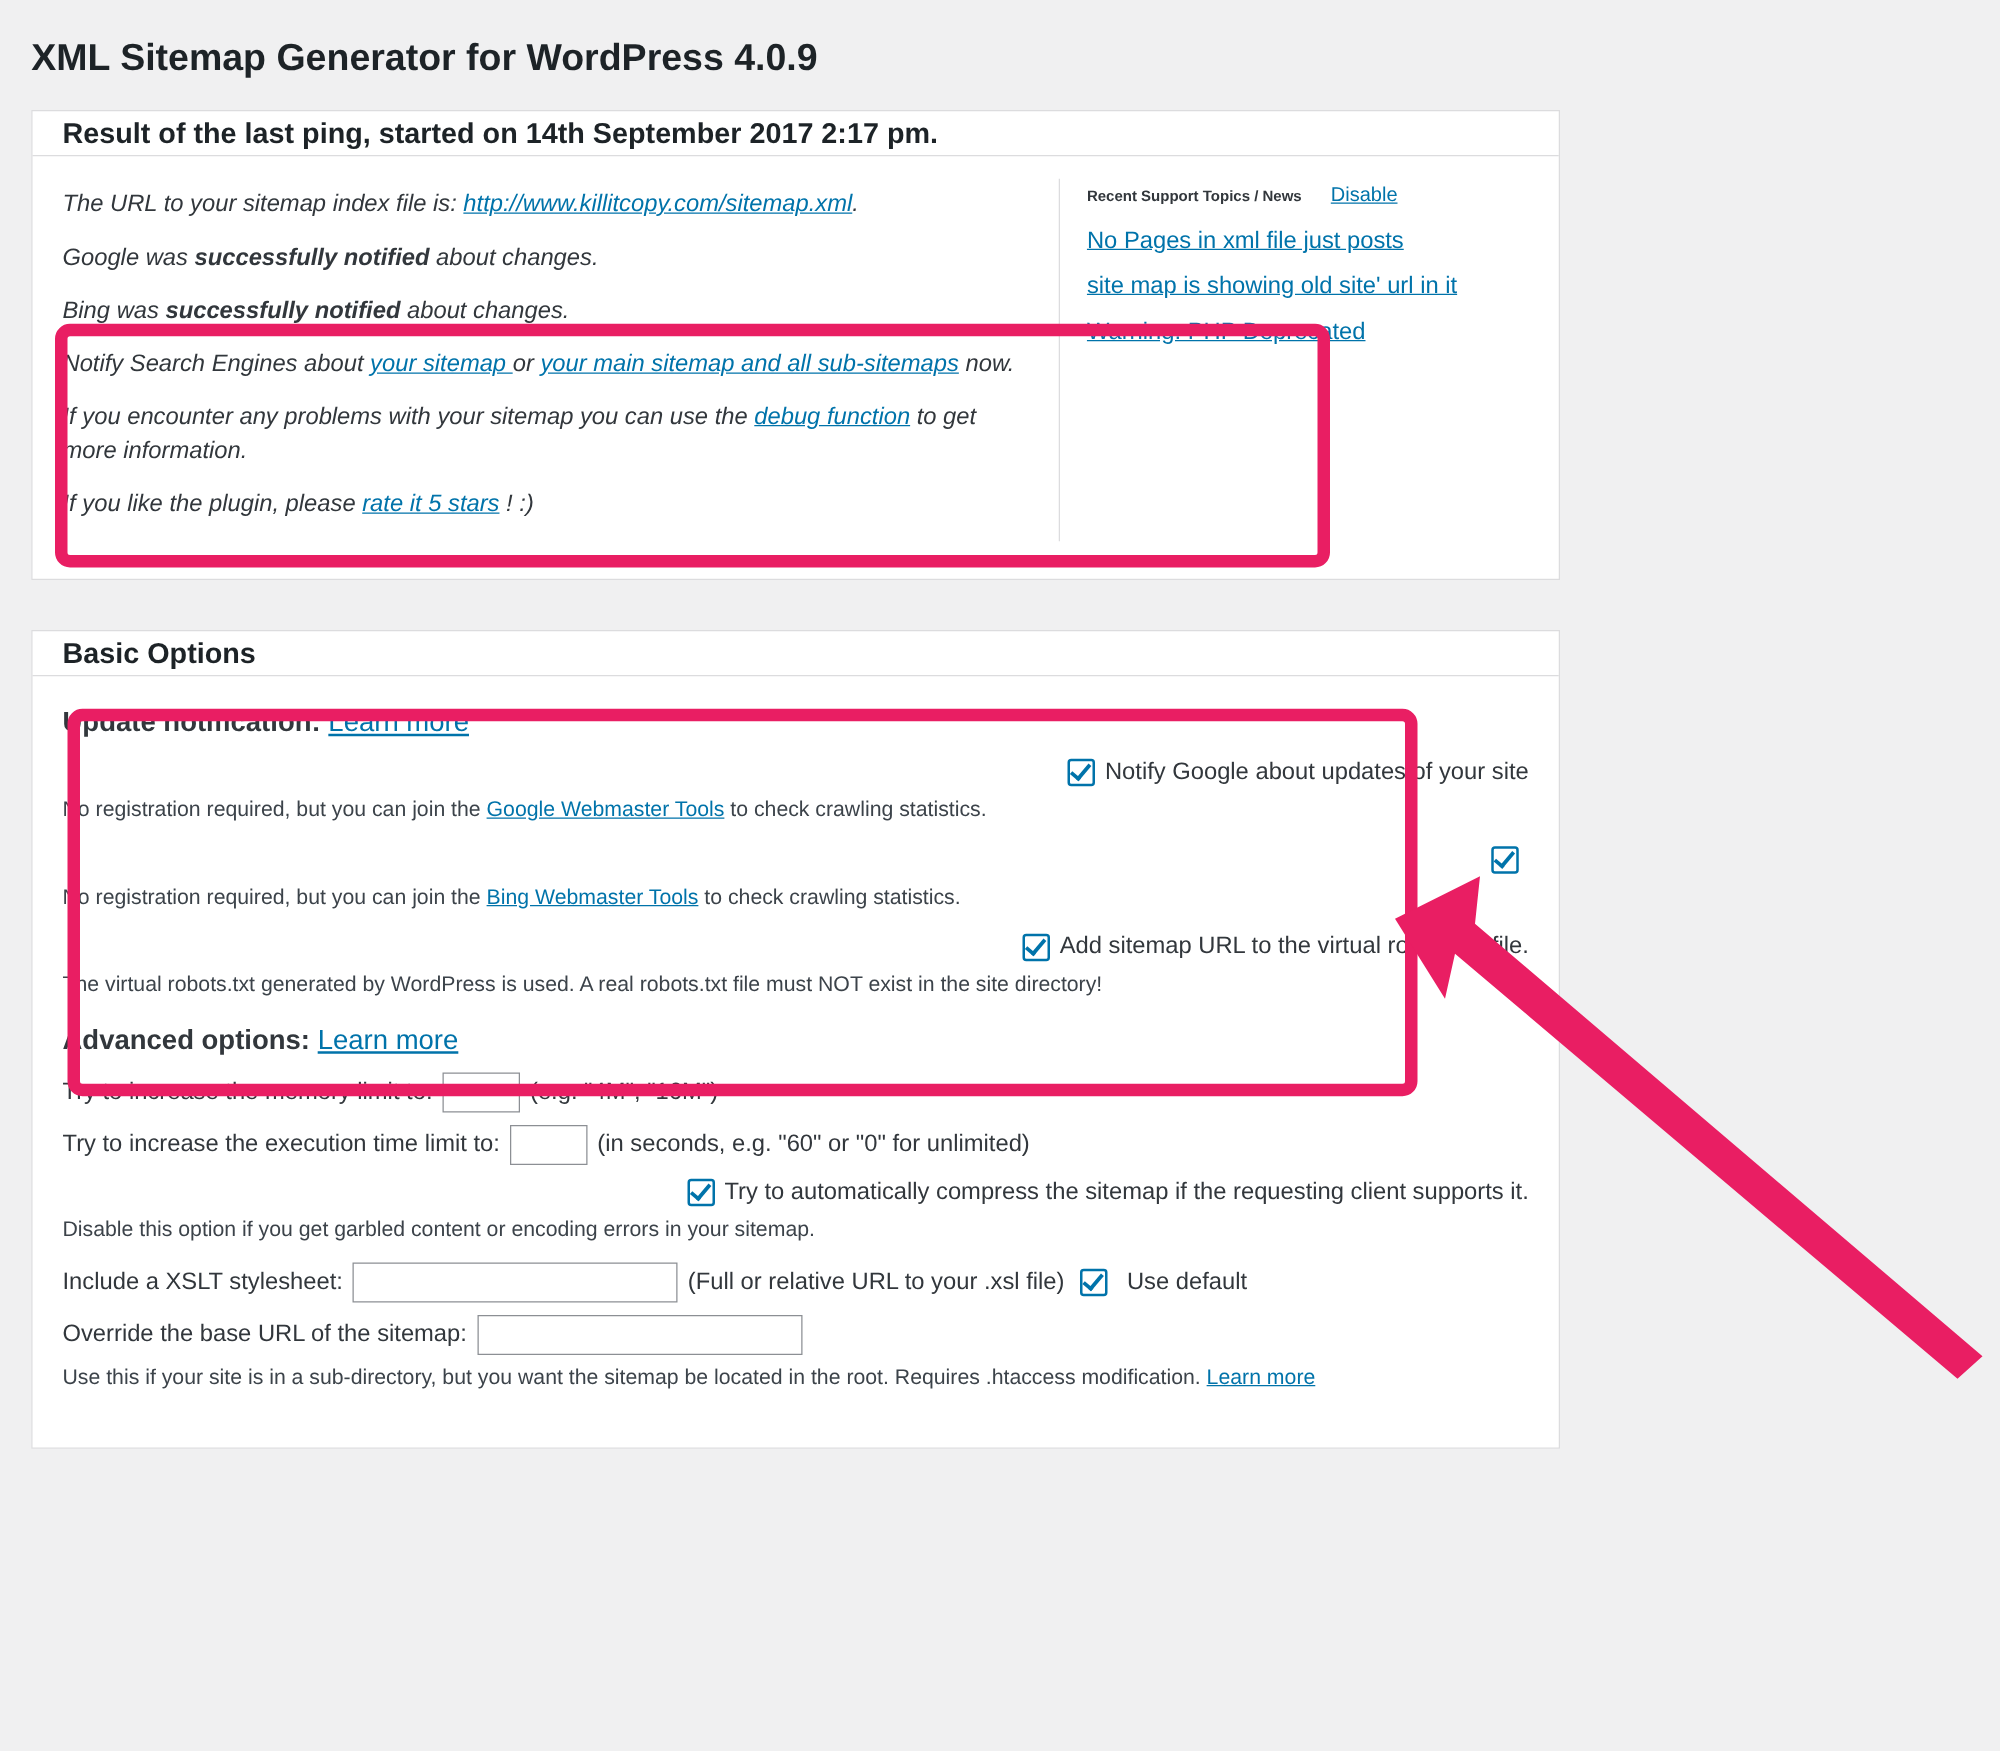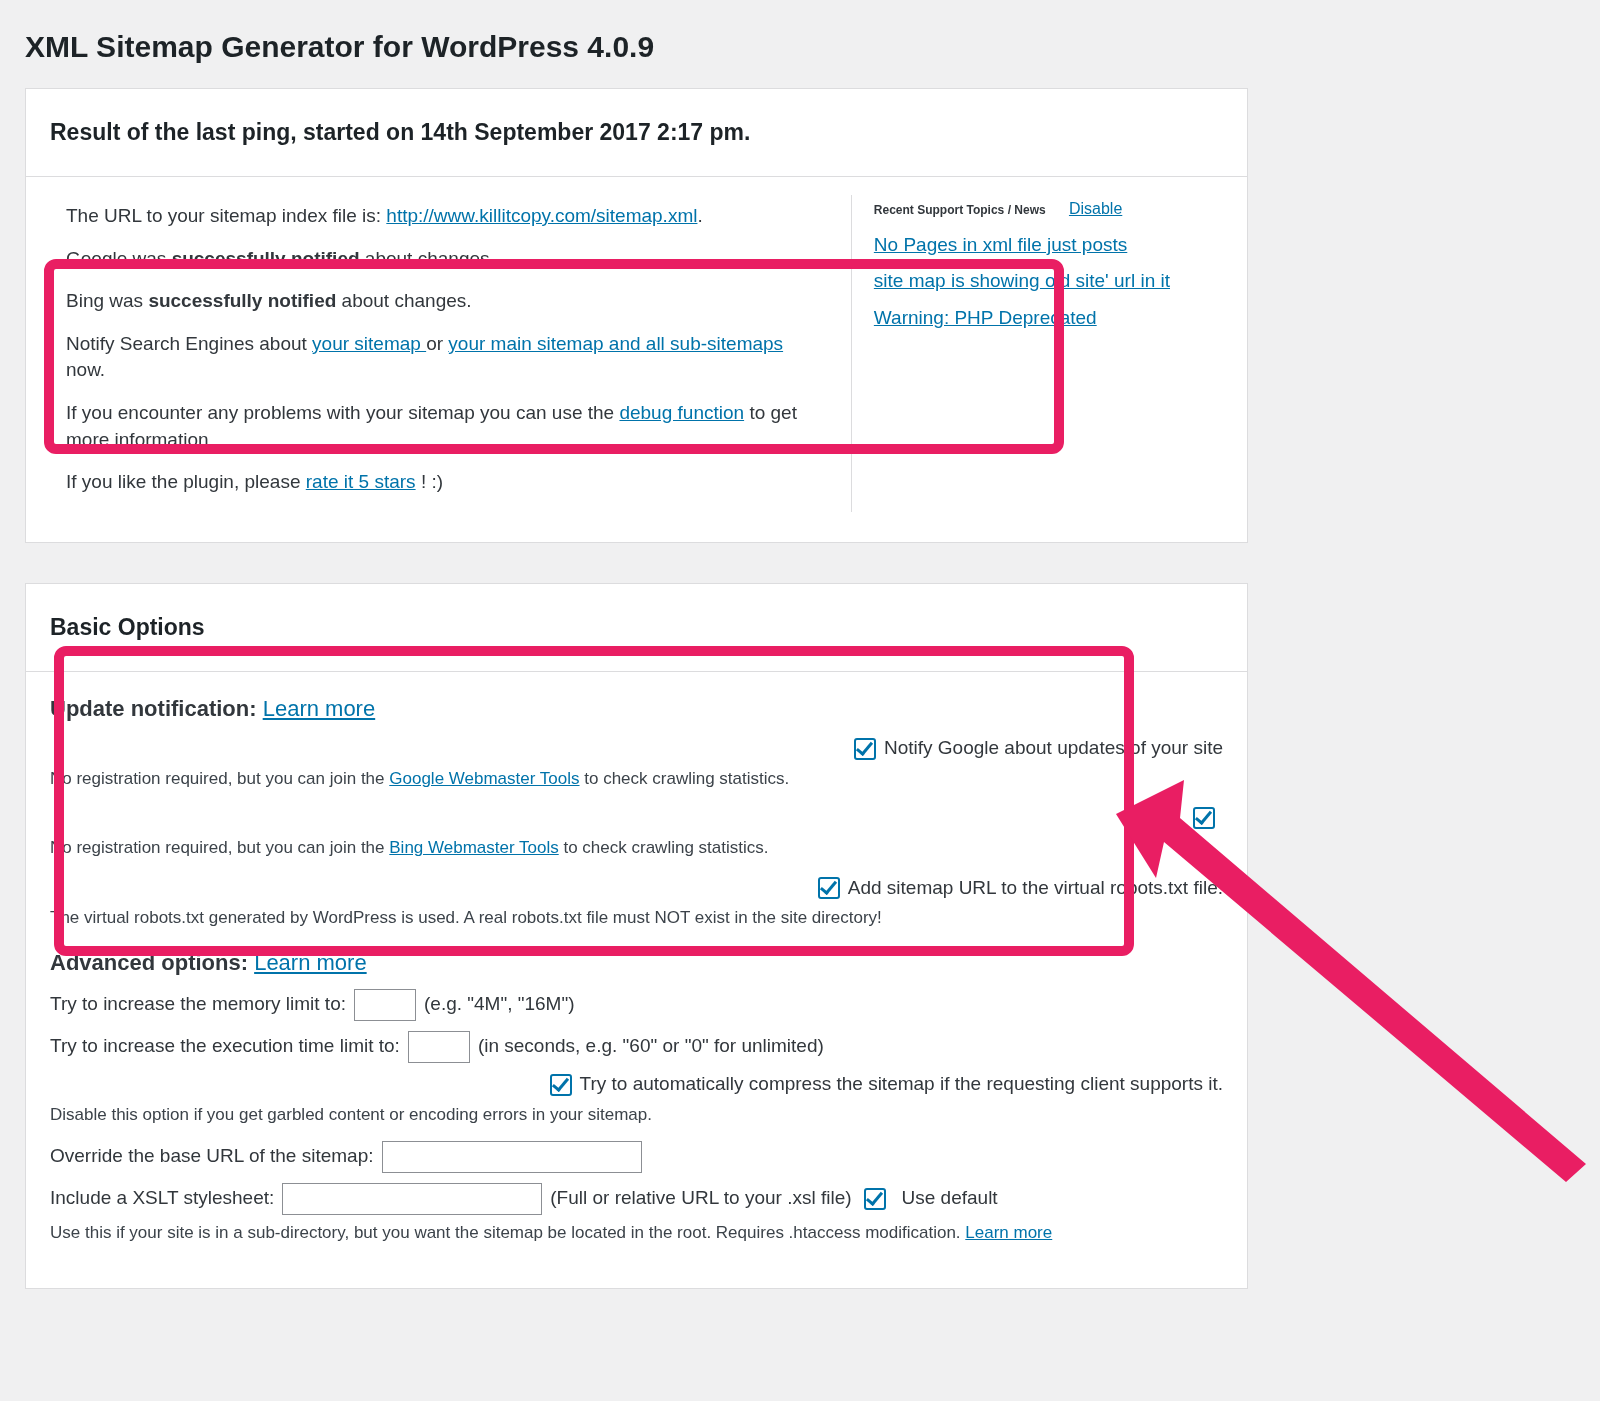--- a/index.html
+++ b/index.html
@@ -21,34 +21,35 @@
     margin: 30px 0 24px 0;
     color: #1d2327;
   }
   .panel {
     background: #fff;
     border: 1px solid #dcdcde;
     margin-bottom: 40px;
     position: relative;
   }
   .panel-header {
-    padding: 30px 24px;
+    padding: 4px 24px;
     border-bottom: 1px solid #dcdcde;
     font-size: 23px;
     font-weight: 700;
     color: #1d2327;
   }
   .panel-body {
     padding: 18px 24px 30px 24px;
     font-size: 19px;
     line-height: 1.4;
     color: #32373c;
   }
   .panel-body p {
-    margin: 8px 0 16px 16px;
+    margin: 8px 0 16px 0;
+    font-style: italic;
   }
   a.wp-link, .wp-link {
     color: #0073aa;
     text-decoration: underline;
     cursor: pointer;
   }
   .status-row { margin: 8px 0 14px 0; }
   .bold { font-weight: 700; }
 
   
@@ -269,30 +270,30 @@
         <span>(in seconds, e.g. "60" or "0" for unlimited)</span>
       </div>
 
       <div class="opt-label">
         <input type="checkbox" class="cb" checked="" style="">
         <span>Try to automatically compress the sitemap if the requesting client supports it.</span>
       </div>
       <div class="opt-desc">Disable this option if you get garbled content or encoding errors in your sitemap.</div>
 
       <div class="inline-row">
-        <span>Override the base URL of the sitemap:</span>
-        <input type="text" class="wp-text w-med" style="">
-      </div>
-
-      <div class="inline-row">
         <span>Include a XSLT stylesheet:</span>
         <input type="text" class="wp-text w-med" style="">
         <span>(Full or relative URL to your .xsl file)</span>
         <input type="checkbox" class="cb" checked="" style="">
         <span>Use default</span>
+      </div>
+
+      <div class="inline-row">
+        <span>Override the base URL of the sitemap:</span>
+        <input type="text" class="wp-text w-med" style="">
       </div>
       <div class="opt-desc">
         <span>Use this if your site is in a sub-directory, but you want the sitemap be located in the root. Requires .htaccess modification. </span>
         <a class="wp-link">Learn more</a>
       </div>
 
 
     </div>
 
     <div class="hl-box" style="left:28px; top:62px; width:1080px; height:310px;"></div>

